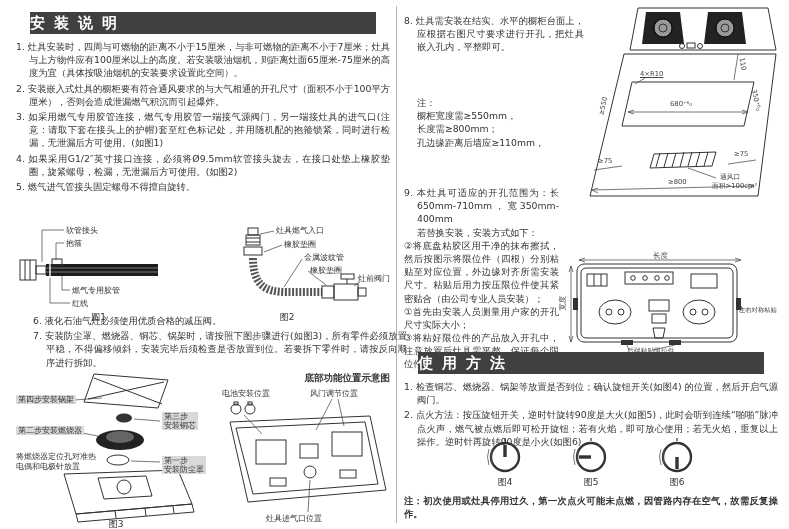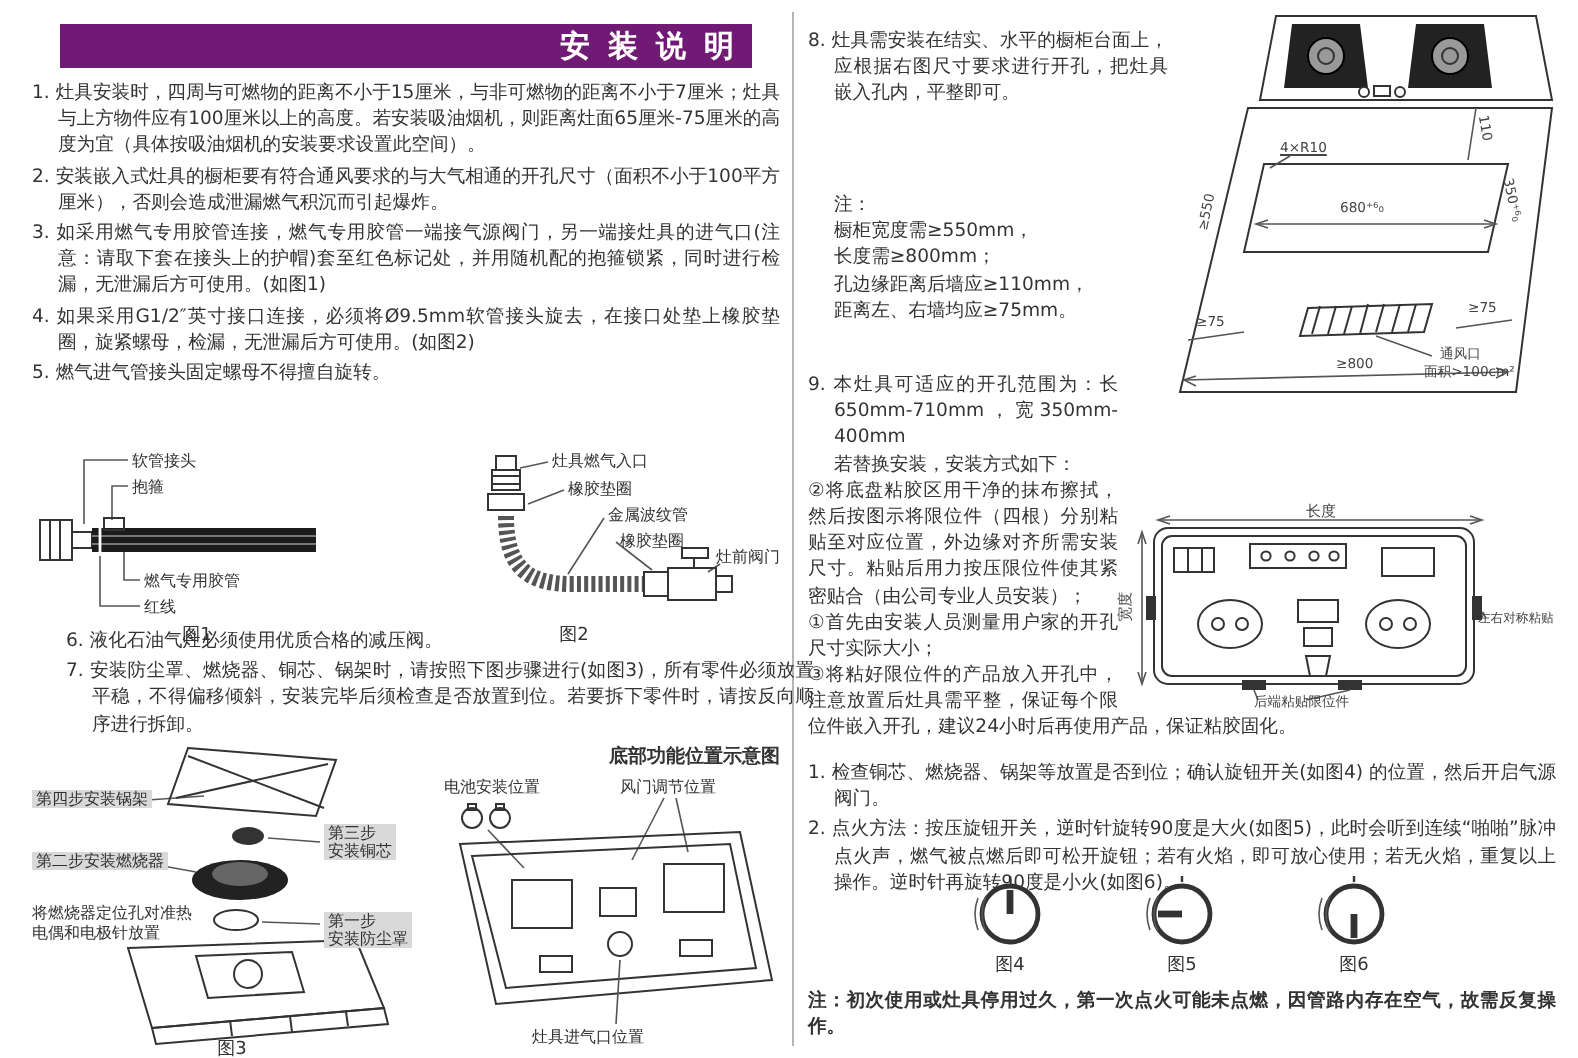--- a/index.html
+++ b/index.html
@@ -2,22 +2,22 @@
 <html><head>
 <meta charset="utf-8">
 <style>
   html,body{margin:0;padding:0;background:#e8e8e8;}
   .page{position:relative;width:789px;height:529px;background:#ffffff;
     font-family:"DejaVu Sans","Liberation Sans",sans-serif;color:#333;overflow:hidden;}
   .divider{position:absolute;left:396px;top:6px;width:1px;height:517px;background:#b5b5b5;}
   .col{position:absolute;top:0;height:529px;}
   .col-left{left:16px;width:374px;}
   .col-right{left:404px;width:374px;}
-  .section-header{position:absolute;left:14px;right:14px;height:22px;background:#701a75;
-    color:#fff;text-align:right;font-size:15px;font-weight:bold;letter-spacing:9px;line-height:22px;}
+  .section-header{position:absolute;left:14px;right:14px;height:22px;background:#404040;
+    color:#fff;text-align:left;font-size:15px;font-weight:bold;letter-spacing:9px;line-height:22px;}
   .body-text{font-size:9.3px;line-height:1.42;text-align:justify;}
   .item{padding-left:13px;text-indent:-13px;margin:0 0 2px 0;}
   .abs{position:absolute;}
   .lbl{position:absolute;font-size:8px;line-height:1.15;color:#333;white-space:nowrap;}
   .lbl.gray{background:#d9d9d9;padding:0 2px;}
   .lbl.wrap{white-space:pre-line;}
   .dim{position:absolute;font-size:6.8px;color:#444;white-space:nowrap;}
   .caption{position:absolute;left:0;right:0;text-align:center;font-size:9px;color:#333;}
   .fig{position:absolute;}
   .fig svg{position:absolute;left:0;top:0;}
@@ -215,21 +215,20 @@
 
     <div class="abs body-text" style="left:0;top:14px;width:180px;">
       <p class="item">8. 灶具需安装在结实、水平的橱柜台面上，应根据右图尺寸要求进行开孔，把灶具嵌入孔内，平整即可。</p>
     </div>
 
     <div class="abs body-text" style="left:0;top:96px;width:180px;">
       <div class="note-line">注：</div>
       <div class="note-line">橱柜宽度需≥550mm，</div>
       <div class="note-line">长度需≥800mm；</div>
       <div class="note-line">孔边缘距离后墙应≥110mm，</div>
-      <div class="note-line">距离左、右墙均应≥75mm。</div>
     </div>
 
     <div class="abs body-text" style="left:0;top:186px;width:374px;">
 
       <div class="limitfig">
         <svg width="215" height="100" viewBox="0 0 215 100">
           <line class="leader" x1="16" y1="6" x2="178" y2="6"></line>
           <polyline class="leader" points="22,4 16,6 22,8"></polyline>
           <polyline class="leader" points="172,4 178,6 172,8"></polyline>
           <line class="leader" x1="8" y1="12" x2="8" y2="88"></line>
@@ -268,20 +267,23 @@
         <div class="dim" style="left:176px;top:52px;font-size:6.3px;">左右对称粘贴</div>
         <div class="dim" style="left:64px;top:93px;font-size:6.8px;">后端粘贴限位件</div>
       </div>
       <p class="item" style="margin:0;">9. 本灶具可适应的开孔范围为：长650mm-710mm，宽350mm-400mm</p>
       <div class="note-line">若替换安装，安装方式如下：</div>
       <div class="steps">②将底盘粘胶区用干净的抹布擦拭，然后按图示将限位件（四根）分别粘贴至对应位置，外边缘对齐所需安装尺寸。粘贴后用力按压限位件使其紧密贴合（由公司专业人员安装）；</div>
       <div class="steps">①首先由安装人员测量用户家的开孔尺寸实际大小；</div>
       <div class="steps">③将粘好限位件的产品放入开孔中，注意放置后灶具需平整，保证每个限位件嵌入开孔，建议24小时后再使用产品，保证粘胶固化。</div>
     </div>
 
+    <div class="section-header" style="top:352px;">
+      <span>使用方法</span>
+    </div>
 
     <div class="abs body-text" style="left:0;top:380px;width:374px;">
       <p class="item">1. 检查铜芯、燃烧器、锅架等放置是否到位；确认旋钮开关(如图4) 的位置，然后开启气源阀门。</p>
       <p class="item">2. 点火方法：按压旋钮开关，逆时针旋转90度是大火(如图5)，此时会听到连续“啪啪”脉冲点火声，燃气被点燃后即可松开旋钮；若有火焰，即可放心使用；若无火焰，重复以上操作。逆时针再旋转90度是小火(如图6)。</p>
     </div>
 
     <div class="dial-row">
       <div class="dial">
         <svg width="46" height="40" viewBox="0 0 46 40">
           <circle cx="23" cy="21" r="14" fill="none" stroke="#333" stroke-width="2.4"></circle>

